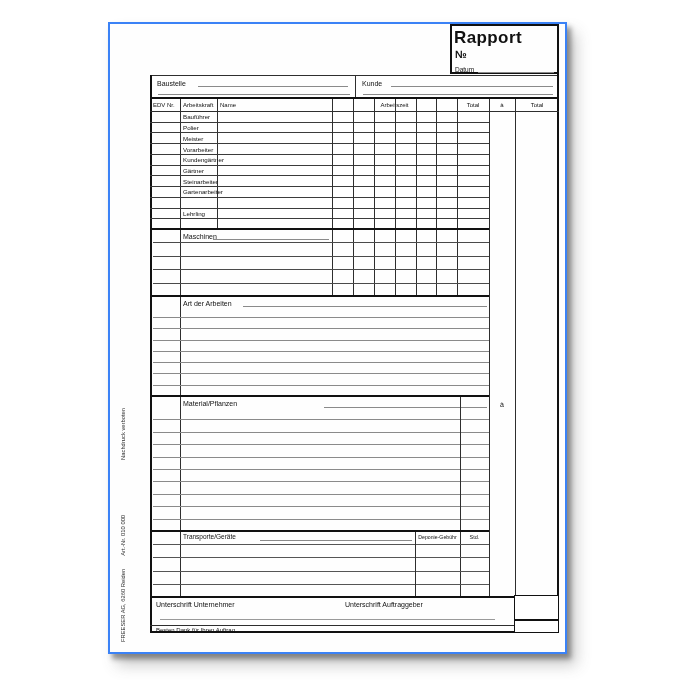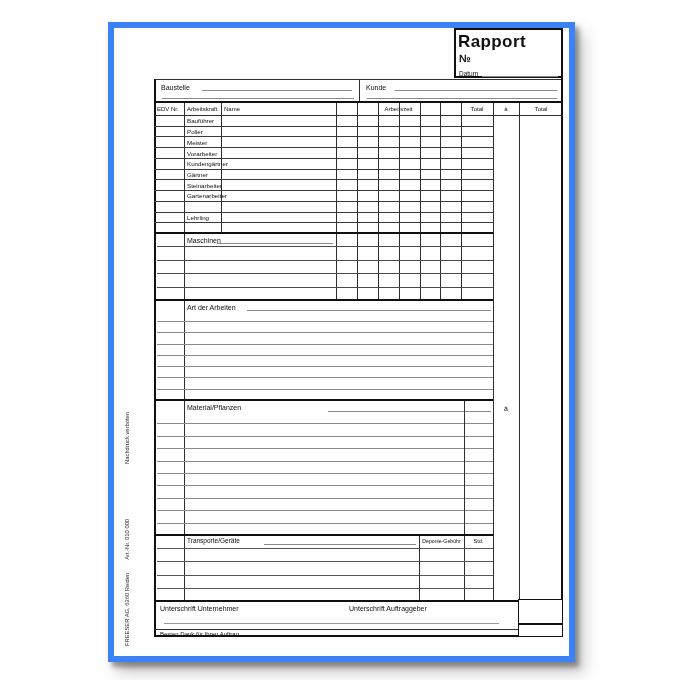--- a/index.html
+++ b/index.html
@@ -2,21 +2,21 @@
 <html><head>
 <meta charset="utf-8">
 <style>
   html,body{margin:0;padding:0;}
   body{
     width:680px;height:680px;position:relative;background:#ffffff;
     font-family:"Liberation Sans", sans-serif;overflow:hidden;
   }
   .page{
     position:absolute;left:108px;top:22px;width:455px;height:628px;
-    background:#fefefe;border:6px solid #3b82f6;
+    background:#fefefe;border:2px solid #3b82f6;
     box-shadow:4px 5px 5px rgba(40,40,40,0.45), 9px 11px 14px rgba(80,80,80,0.30);
   }
   .lbl{position:absolute;line-height:1;color:#111;white-space:nowrap;}
   .c{text-align:center;}
   .vl{position:absolute;width:1px;background:#2e2e2e;}
   .vlb{position:absolute;width:2px;background:#111;}
   .hl{position:absolute;height:1px;background:#2e2e2e;}
   .hlb{position:absolute;height:2px;background:#111;}
   .gl{position:absolute;height:1px;background:#8a8a8a;}
   .rows{position:absolute;}

